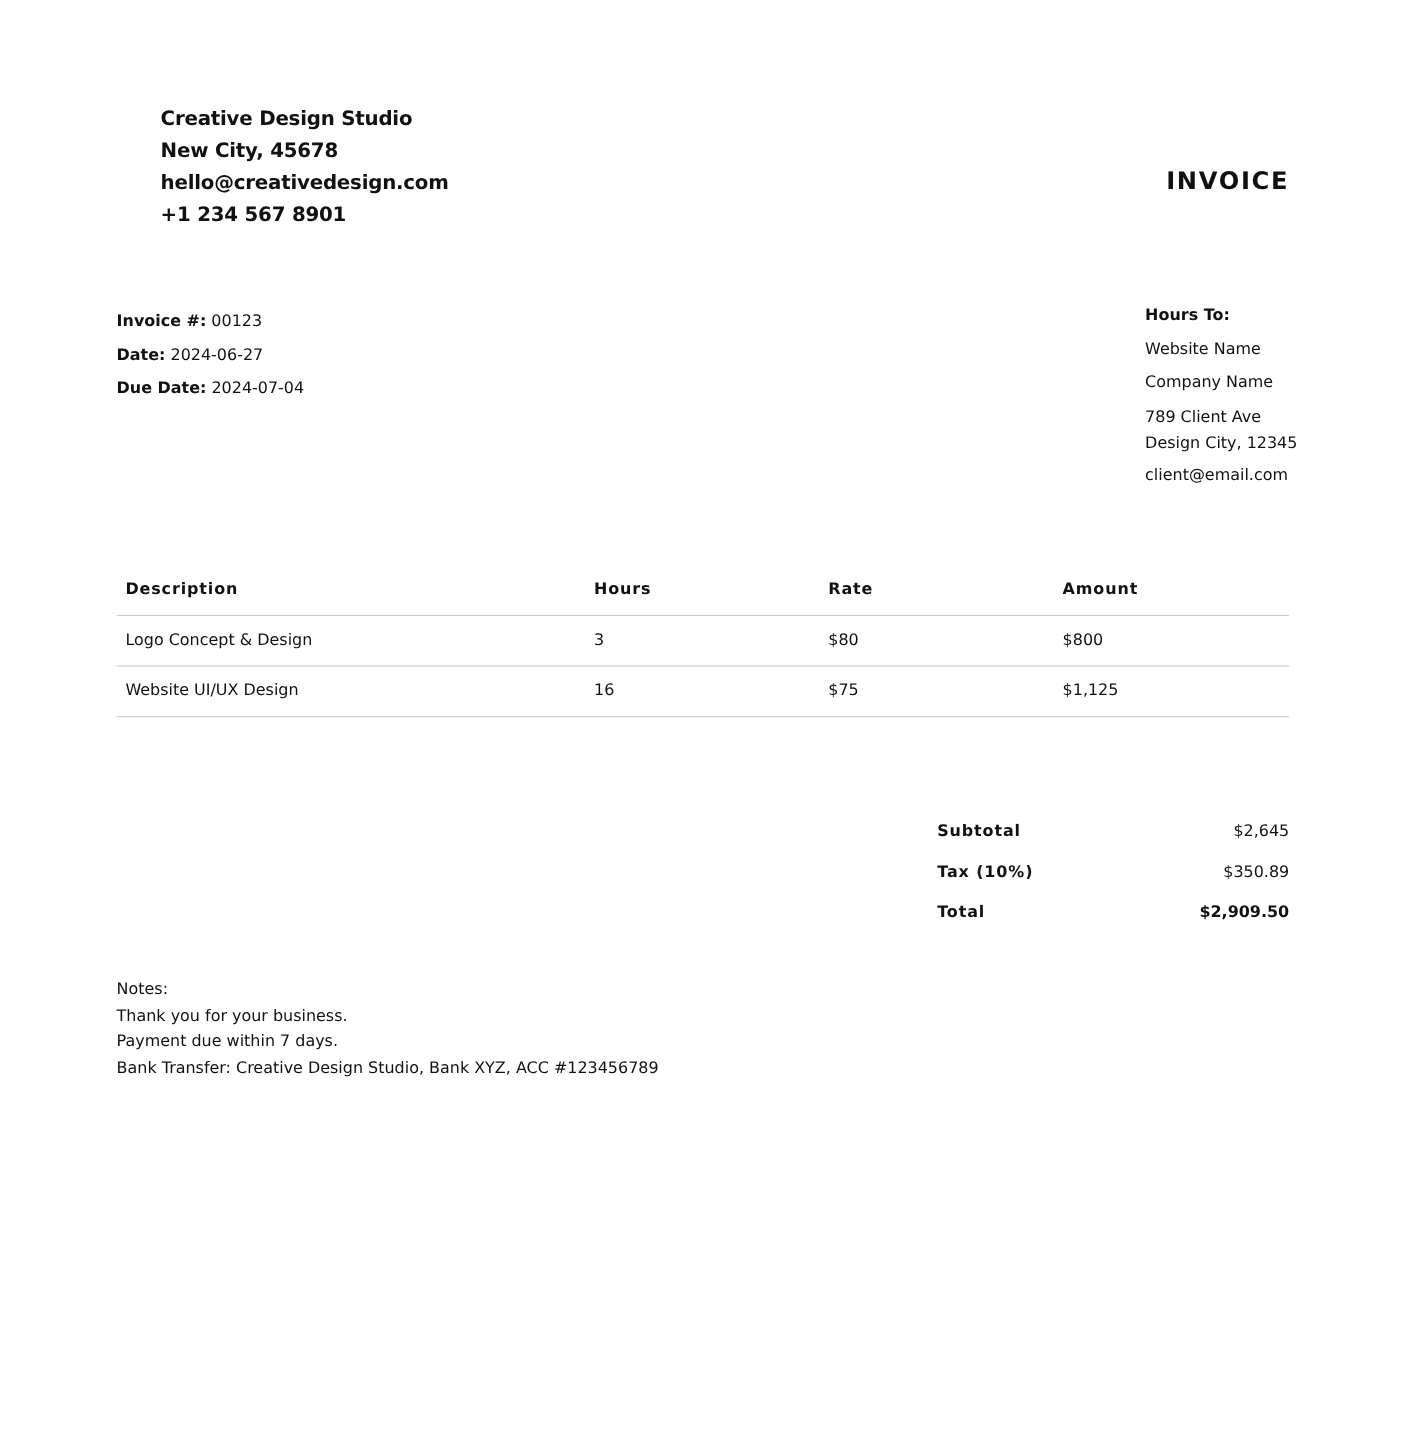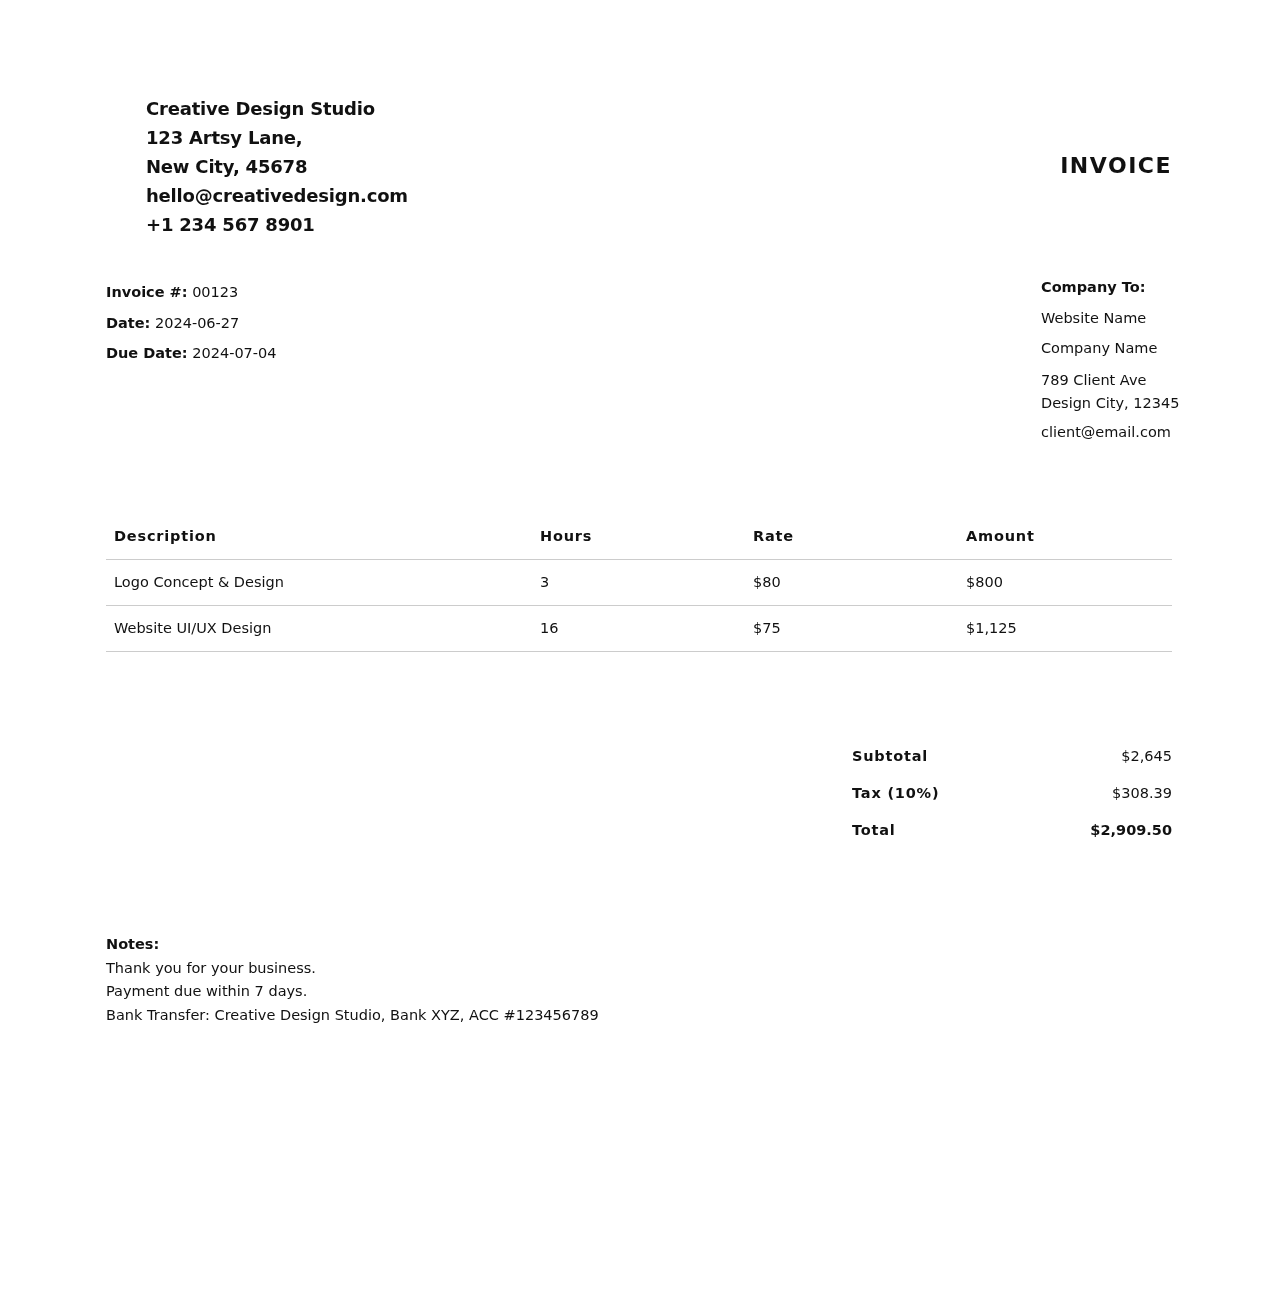--- a/index.html
+++ b/index.html
@@ -61,30 +61,29 @@
       font-size: 14.5px;
     }
     .totals .row { display: flex; justify-content: space-between; height: 37px; align-items: flex-end; }
     .totals .lbl { font-weight: bold; letter-spacing: 0.8px; }
     .totals .total-val { font-weight: bold; }
 
     .notes {
       position: absolute; left: 0; top: 889px;
       font-size: 14.5px; line-height: 23.5px;
     }
-    .notes .lbl { font-weight: bold; margin-top: 44px; }
+    .notes .lbl { font-weight: normal; }
   </style>
 </head>
 <body>
 
 <div class="page">
 
   <div class="company">
     <div>Creative Design Studio</div>
-    <div>123 Artsy Lane,</div>
     <div>New City, 45678</div>
     <div>hello@creativedesign.com</div>
     <div>+1 234 567 8901</div>
   </div>
 
   <div class="invoice-title">INVOICE</div>
 
   <div class="meta">
     <div>
       <b>Invoice #:</b>
@@ -94,21 +93,21 @@
       <b>Date:</b>
       <span>2024-06-27</span>
     </div>
     <div>
       <b>Due Date:</b>
       <span>2024-07-04</span>
     </div>
   </div>
 
   <div class="billed">
-    <div class="lbl">Company To:</div>
+    <div class="lbl">Hours To:</div>
     <div class="line">Website Name</div>
     <div class="line">Company Name</div>
     <div class="addr">
       <div>789 Client Ave</div>
       <div>Design City, 12345</div>
     </div>
     <div class="line">client@email.com</div>
   </div>
 
   <table class="items">
@@ -136,21 +135,21 @@
     </tbody>
   </table>
 
   <div class="totals">
     <div class="row">
       <span class="lbl">Subtotal</span>
       <span>$2,645</span>
     </div>
     <div class="row">
       <span class="lbl">Tax (10%)</span>
-      <span>$308.39</span>
+      <span>$350.89</span>
     </div>
     <div class="row">
       <span class="lbl">Total</span>
       <span class="total-val">$2,909.50</span>
     </div>
   </div>
 
   <div class="notes">
     <div class="lbl">Notes:</div>
     <div>Thank you for your business.</div>

